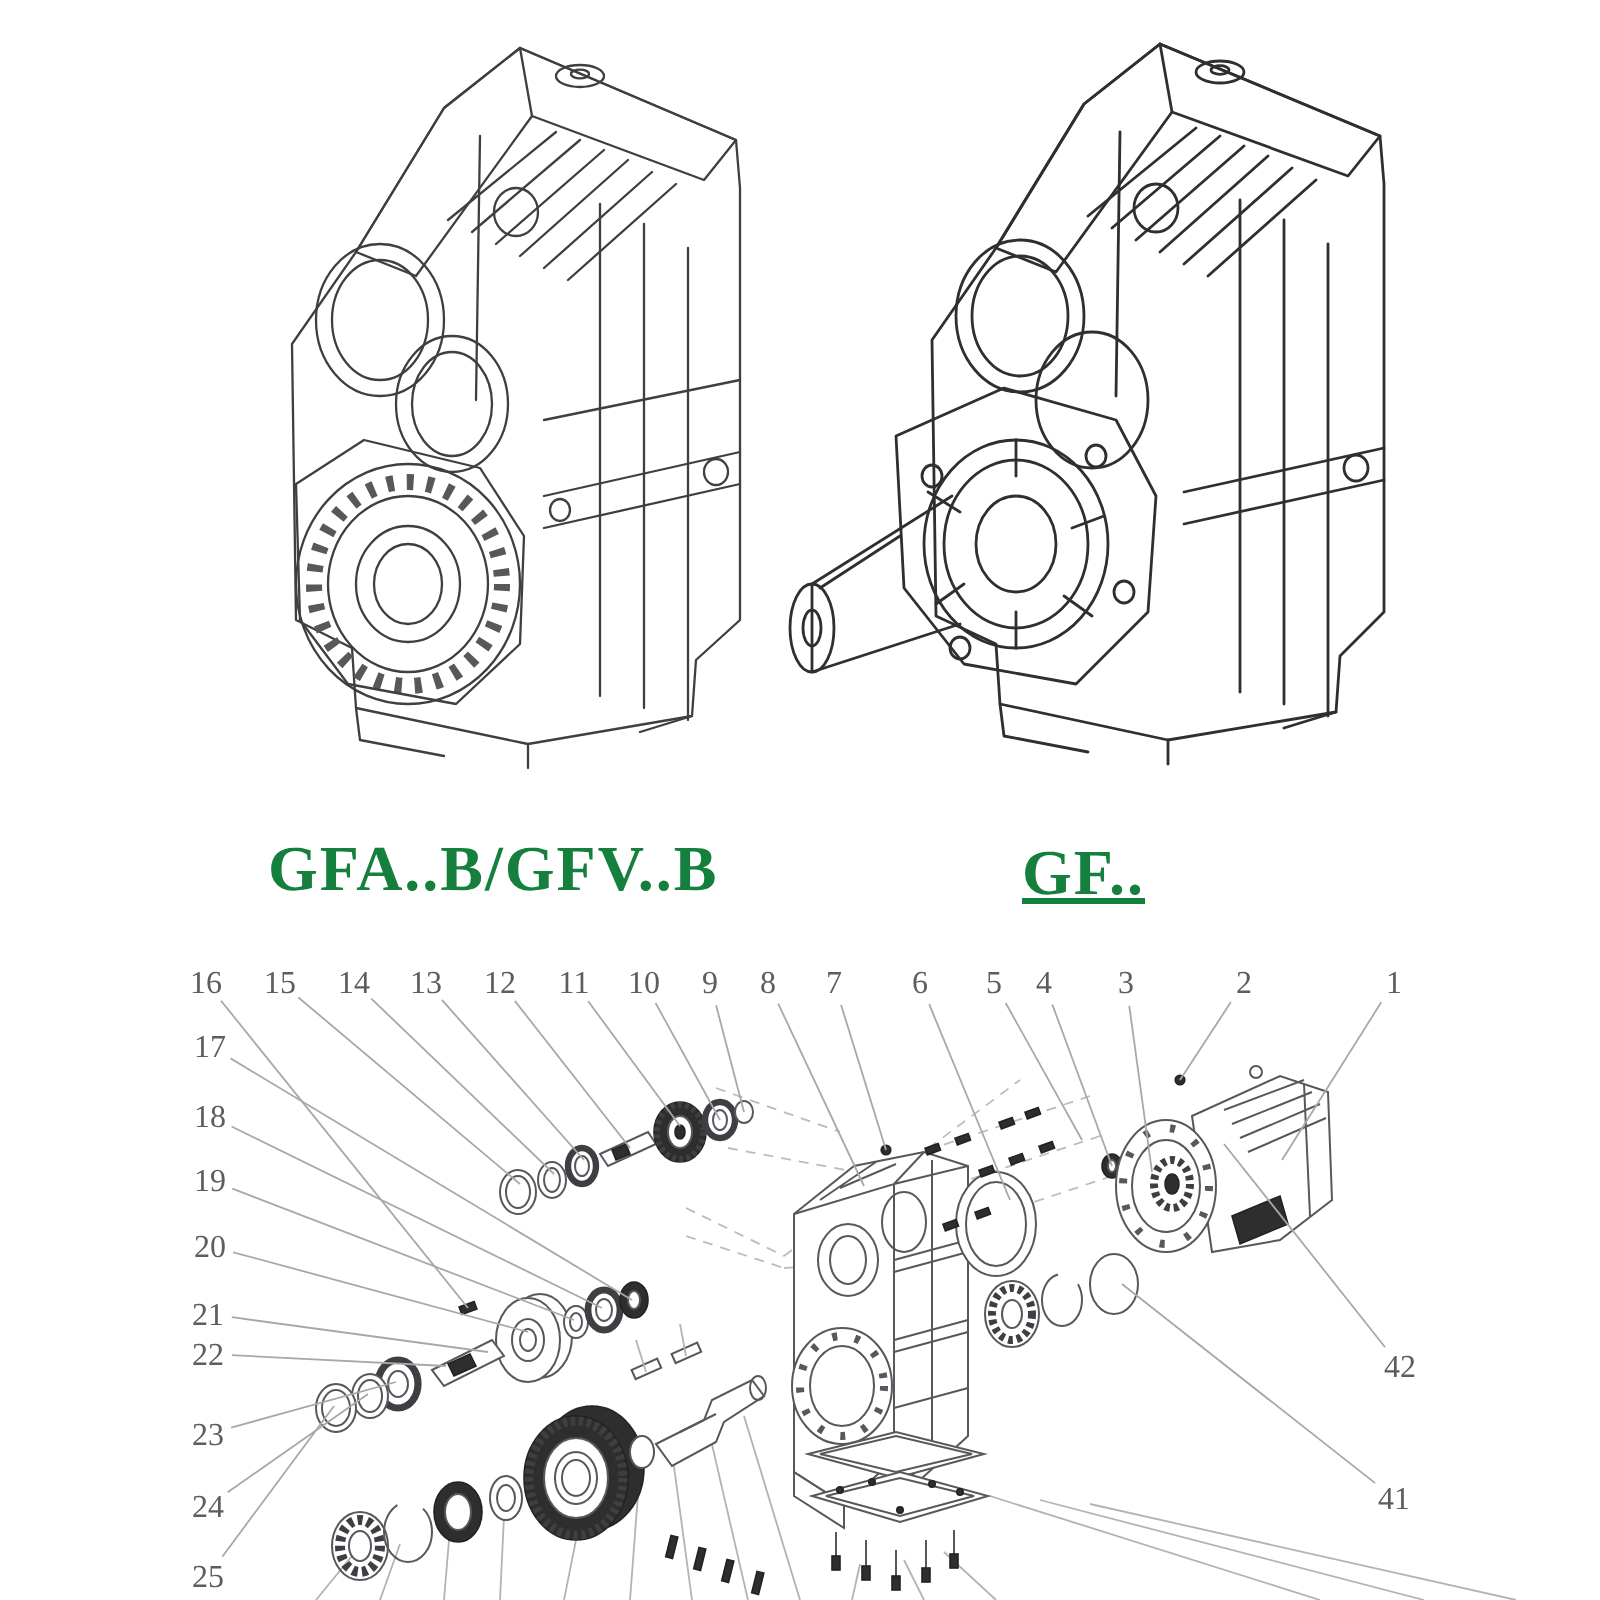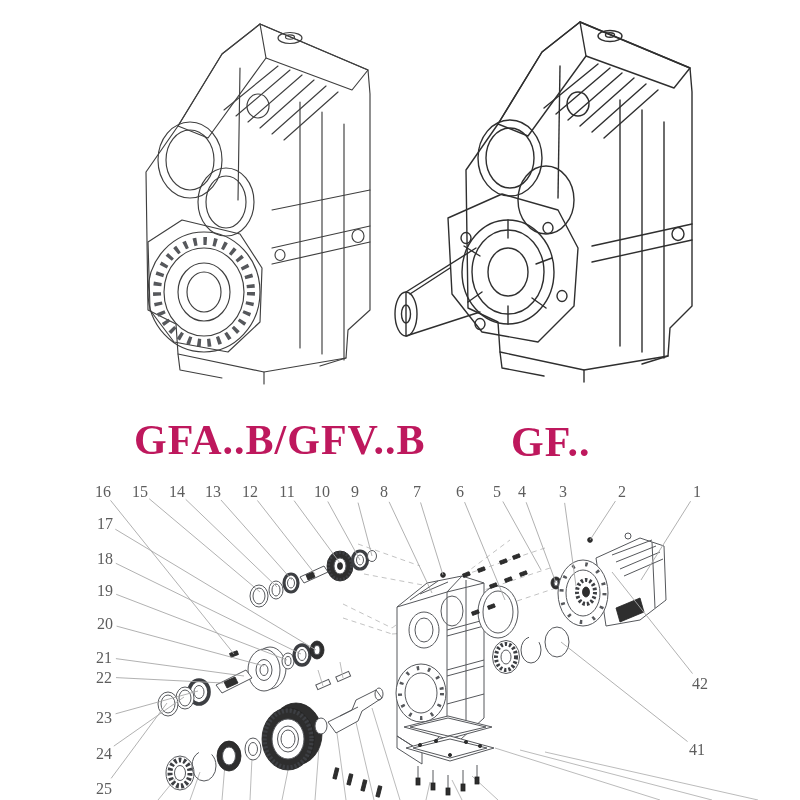--- a/index.html
+++ b/index.html
@@ -1,18 +1,18 @@
 <!DOCTYPE html>
 <html><head>
 <meta charset="utf-8">
 <style>
   html,body{margin:0;padding:0;background:#fff;}
   #page{position:relative;width:800px;height:800px;background:#ffffff;overflow:hidden;
         font-family:"Liberation Serif", serif;}
-  .caption{position:absolute;font-weight:bold;color:#be185d;font-size:42px;letter-spacing:1px;
+  .caption{position:absolute;font-weight:bold;color:#15803d;font-size:32px;letter-spacing:1px;
            white-space:nowrap;}
   svg{position:absolute;left:0;top:0;}
   .ln{stroke:#3f3f3f;stroke-width:1.15;fill:none;stroke-linejoin:round;stroke-linecap:round;}
   .ln2{stroke:#2f2f2f;stroke-width:1.4;fill:none;stroke-linejoin:round;stroke-linecap:round;}
   .pl{stroke:#56585c;stroke-width:1;fill:none;}
   .plw{stroke:#56585c;stroke-width:1;fill:#ffffff;}
   .dark{stroke:#222;stroke-width:.8;fill:#2e2e2e;}
   .leader{stroke:#a8a8a8;stroke-width:0.9;fill:none;}
   .leader2{stroke:#b3b3b3;stroke-width:0.9;fill:none;}
   .dash{stroke:#bcbcbc;stroke-width:0.9;fill:none;stroke-dasharray:5 4;}
@@ -103,21 +103,21 @@
       <path class="ln2" d="M56,242 L-14,286 L-14,330 L60,306"></path>
       <ellipse class="ln2" cx="-14" cy="308" rx="11" ry="22"></ellipse>
       <ellipse class="ln2" cx="-14" cy="308" rx="4.5" ry="9"></ellipse>
       <path class="ln2" d="M30,262 L-10,288"></path>
 
       <path class="ln2" d="M80,346 L82,362 L124,370 M164,364 L164,376 M248,350 L222,358"></path>
     </g>
   </svg>
 
   <div class="caption" style="left:134px;top:416px;">GFA..B/GFV..B</div>
-  <div class="caption" style="left:511px;top:418px;">GF..</div>
+  <div class="caption" style="left:511px;top:418px;text-decoration:underline;">GF..</div>
 
   <svg width="800" height="320" viewBox="0 0 800 320" style="top:480px;">
 
     <g>
       <path class="dash" d="M358,64 L420,86 M364,94 L428,106"></path>
       <path class="dash" d="M343,124 L392,148 M343,138 L392,154"></path>
       <path class="dash" d="M455,98 L545,68 M460,118 L550,88 M466,138 L556,108"></path>
       <path class="dash" d="M392,148 L510,60 M392,154 L512,146"></path>
     </g>
 

